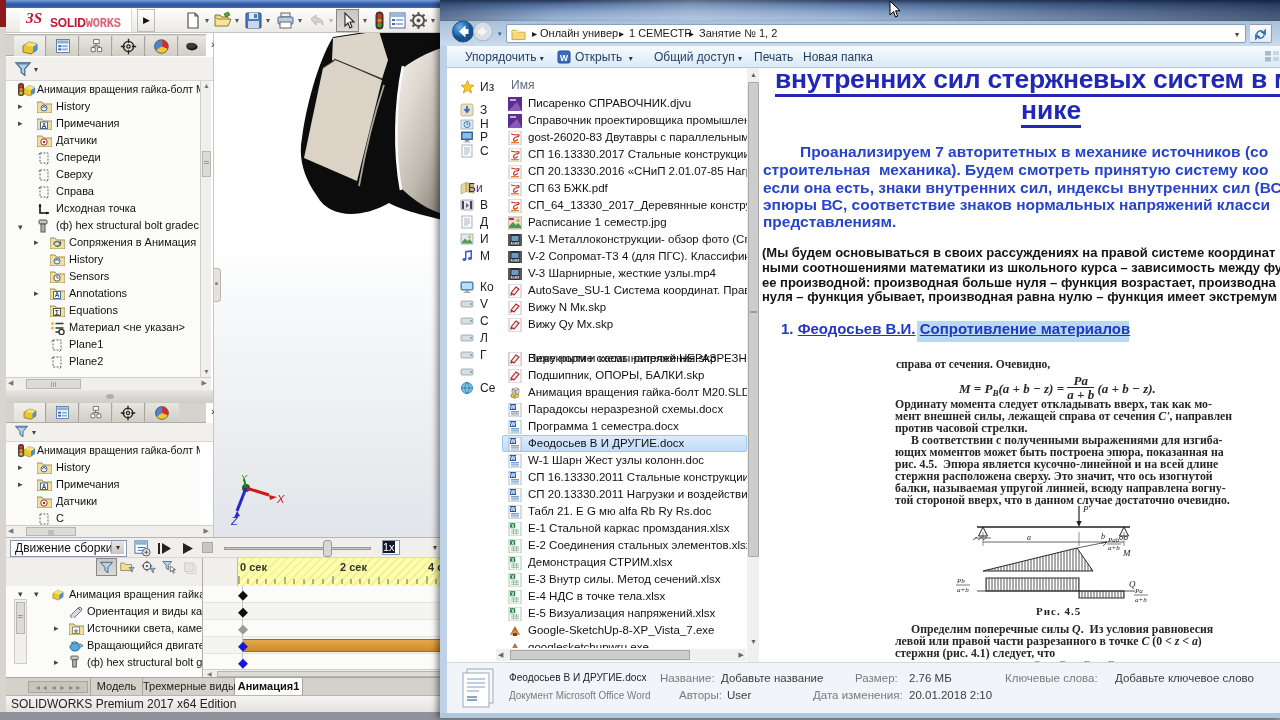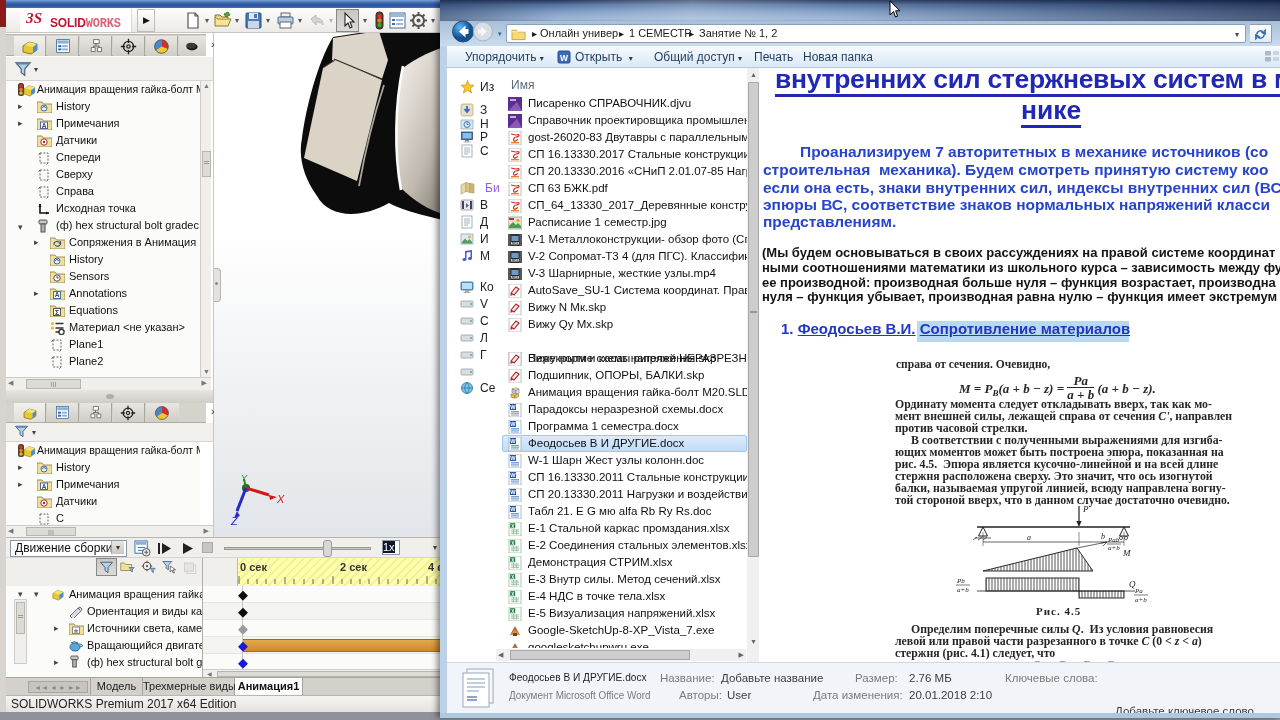--- a/index.html
+++ b/index.html
@@ -735,21 +735,21 @@
             <rect x="3.5" y="11.5" width="7" height="1" fill="#aaa"></rect>
           </svg><span style="position:absolute;left:20px;top:0px;font-size:12px;color:#222;white-space:nowrap;">Р</span></div>
         <div style="position:absolute;left:13px;top:76px;width:40px;height:15px;"><svg width="14" height="14" viewBox="0 0 14 14">
             <rect x="2" y="1" width="10" height="12" fill="#fff" stroke="#99a" stroke-width=".8"></rect>
             <path d="M4 4 h6 M4 6 h6 M4 8 h6 M4 10 h4" stroke="#9ab" stroke-width=".9"></path>
           </svg><span style="position:absolute;left:20px;top:0px;font-size:12px;color:#222;white-space:nowrap;">С</span></div>
         <div style="position:absolute;left:13px;top:113px;width:40px;height:15px;"><svg width="15" height="14" viewBox="0 0 15 14">
             <path d="M1 4 l5 -2.5 v9 l-5 2.5 z" fill="#e8d8a8" stroke="#a89858" stroke-width=".6"></path>
             <path d="M6 1.5 l4 1 v9 l-4 -1 z" fill="#d8c888" stroke="#a89858" stroke-width=".6"></path>
             <path d="M10 2.5 l4 .5 v9 l-4 -.5 z" fill="#c8b878" stroke="#a89858" stroke-width=".6"></path>
-          </svg><span style="position:absolute;left:25px;top:0px;font-size:12px;color:#8b5cf6;white-space:nowrap;">Би</span></div>
+          </svg><span style="position:absolute;left:8px;top:0px;font-size:12px;color:#4c1d95;white-space:nowrap;">Би</span></div>
         <div style="position:absolute;left:13px;top:130px;width:40px;height:15px;"><svg width="14" height="14" viewBox="0 0 14 14">
             <rect x="1" y="2" width="12" height="10" rx="1" fill="#e8e8f4" stroke="#889" stroke-width=".7"></rect>
             <rect x="2" y="3" width="2" height="8" fill="#445"></rect>
             <rect x="10" y="3" width="2" height="8" fill="#445"></rect>
             <path d="M6 5 l3 2.5 -3 2.5 z" fill="#667"></path>
           </svg><span style="position:absolute;left:20px;top:0px;font-size:12px;color:#222;white-space:nowrap;">В</span></div>
         <div style="position:absolute;left:13px;top:147px;width:40px;height:15px;"><svg width="14" height="14" viewBox="0 0 14 14">
             <rect x="2" y="1" width="10" height="12" fill="#fff" stroke="#99a" stroke-width=".8"></rect>
             <path d="M4 4 h6 M4 6 h6 M4 8 h6 M4 10 h4" stroke="#9ab" stroke-width=".9"></path>
           </svg><span style="position:absolute;left:20px;top:0px;font-size:12px;color:#222;white-space:nowrap;">Д</span></div>
@@ -1190,16 +1190,16 @@
     <span style="position:absolute;left:62px;top:26px;font-size:11px;color:#7a7a7a;display:inline-block;transform:scaleX(.9);transform-origin:0 50%;white-space:nowrap;">Документ Microsoft Office Word</span>
     <span style="position:absolute;left:213px;top:9px;font-size:11.5px;color:#7a7a7a;">Название:</span>
       <span style="position:absolute;left:274px;top:9px;font-size:11.5px;color:#3c3c3c;">Добавьте название</span>
     <span style="position:absolute;left:232px;top:26px;font-size:11.5px;color:#7a7a7a;">Авторы:</span>
       <span style="position:absolute;left:280px;top:26px;font-size:11.5px;color:#3c3c3c;">User</span>
     <span style="position:absolute;left:408px;top:9px;font-size:11.5px;color:#7a7a7a;">Размер:</span>
       <span style="position:absolute;left:462px;top:9px;font-size:11.5px;color:#3c3c3c;">2.76 МБ</span>
     <span style="position:absolute;left:366px;top:26px;font-size:11.5px;color:#7a7a7a;">Дата изменения:</span>
       <span style="position:absolute;left:462px;top:26px;font-size:11.5px;color:#3c3c3c;">20.01.2018 2:10</span>
     <span style="position:absolute;left:558px;top:9px;font-size:11.5px;color:#7a7a7a;">Ключевые слова:</span>
-      <span style="position:absolute;left:668px;top:9px;font-size:11.5px;color:#3c3c3c;margin-top:33px;">Добавьте ключевое слово</span>
+      <span style="position:absolute;left:668px;top:9px;font-size:11.5px;color:#3c3c3c;">Добавьте ключевое слово</span>
   </div>
   <div id="ex-bottom"></div>
 </div>
 
 </body></html>

